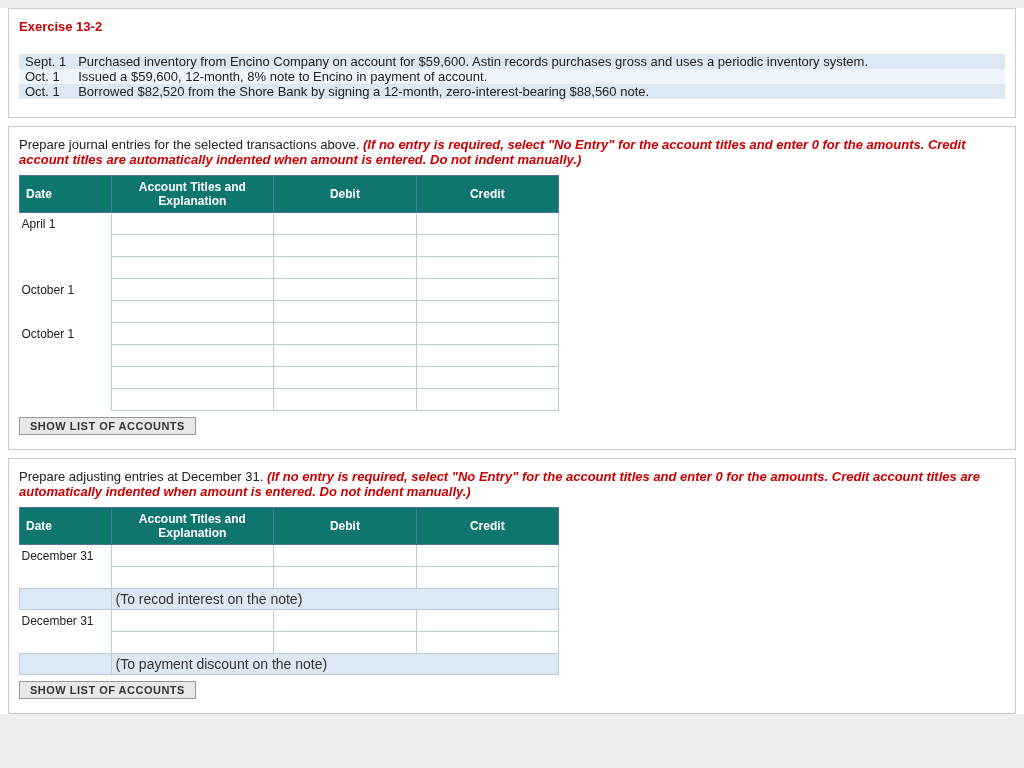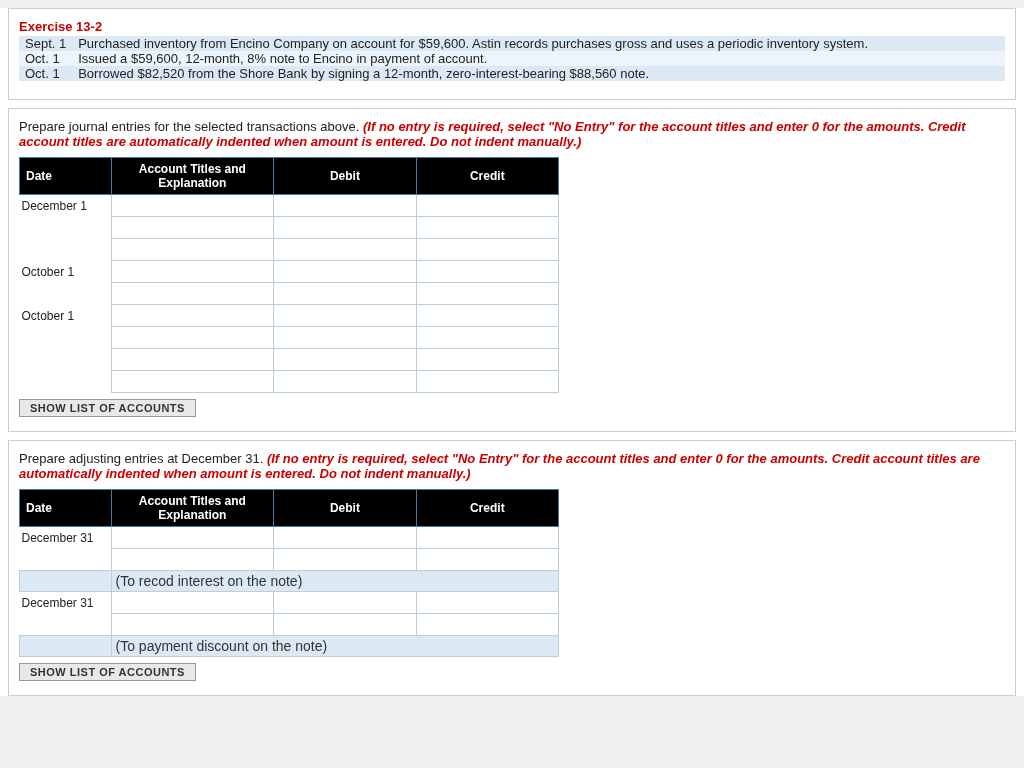--- a/index.html
+++ b/index.html
@@ -17,21 +17,21 @@
     .section {
       background: #fff;
       border: 1px solid #ccc;
       margin: 8px;
       padding: 10px;
     }
     .exercise-title {
       color: #cc0000;
       font-weight: bold;
       font-size: 13px;
-      margin-bottom: 2px;
+      margin-bottom: 20px;
     }
     .intro-text {
       font-size: 13px;
       margin-bottom: 8px;
     }
     .transaction-table {
       width: 100%;
       border-collapse: collapse;
       margin-bottom: 8px;
     }
@@ -55,21 +55,21 @@
       color: #cc0000;
       font-style: italic;
       font-weight: bold;
     }
     .journal-table {
       width: 540px;
       border-collapse: collapse;
       margin-bottom: 6px;
     }
     .journal-table thead th {
-      background: #000000;
+      background: #0f766e;
       color: #fff;
       text-align: center;
       padding: 4px 6px;
       font-size: 12px;
       border: 1px solid #4a7a9e;
     }
     .journal-table thead th.date-header { width: 90px; text-align: left; }
     .journal-table thead th.acct-header { width: 160px; }
     .journal-table thead th.debit-header { width: 140px; }
     .journal-table thead th.credit-header { width: 140px; }
@@ -158,21 +158,21 @@
         <tr>
           <th class="date-header">Date</th>
           <th class="acct-header">Account Titles and Explanation</th>
           <th class="debit-header">Debit</th>
           <th class="credit-header">Credit</th>
         </tr>
       </thead>
       <tbody>
 
         <tr class="journal-row">
-          <td class="row-date">December 1</td>
+          <td class="row-date">April 1</td>
           <td><input type="text" style=""></td>
           <td><input type="text" style=""></td>
           <td><input type="text" style=""></td>
         </tr>
         <tr class="journal-row">
           <td class="row-date"></td>
           <td><input type="text" style=""></td>
           <td><input type="text" style=""></td>
           <td><input type="text" style=""></td>
         </tr>

